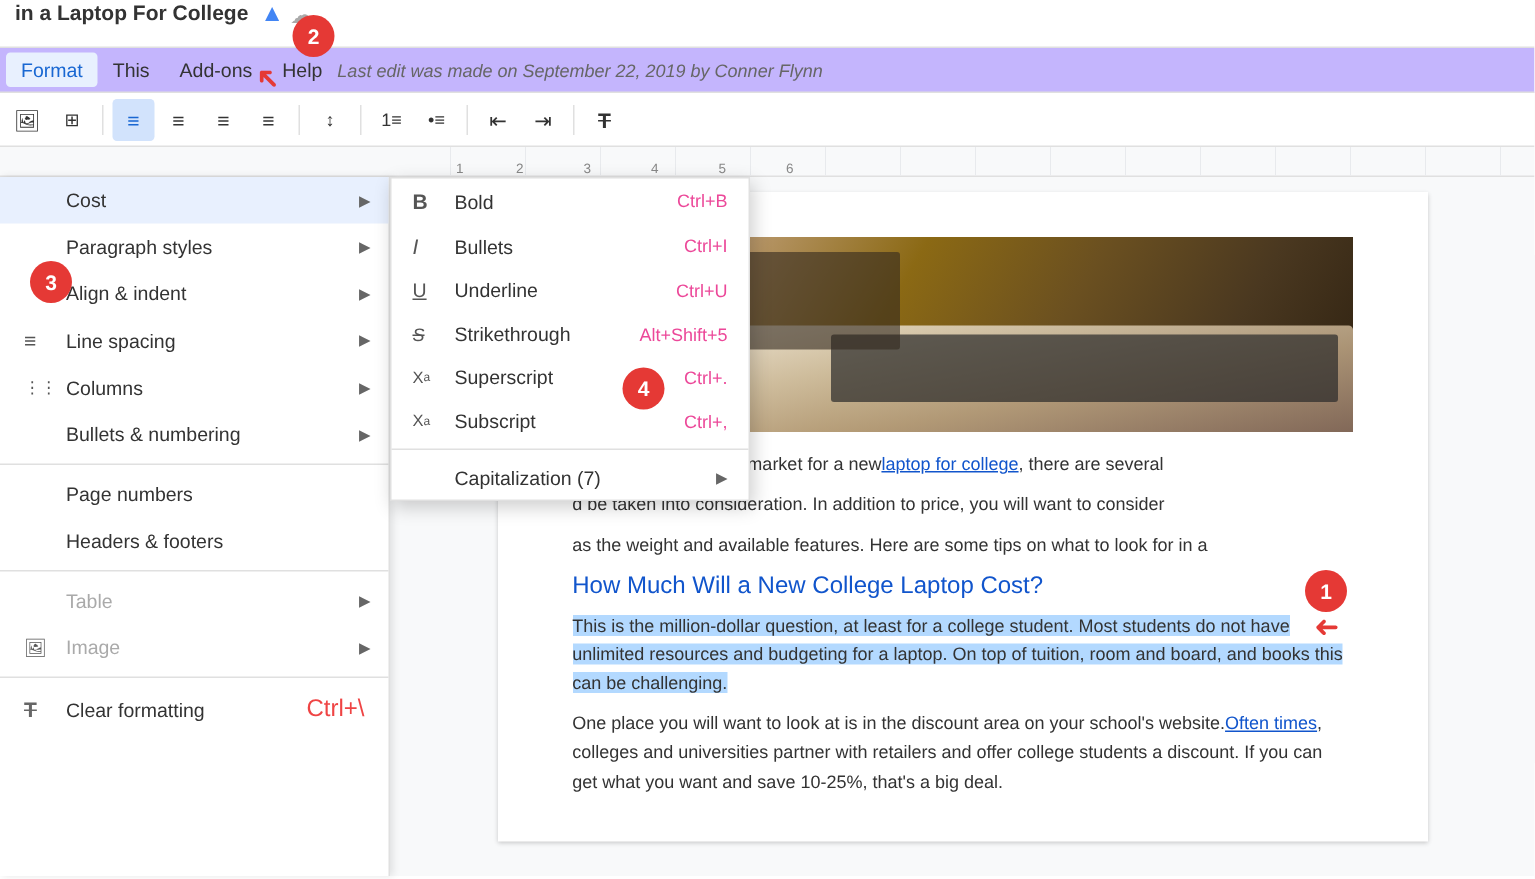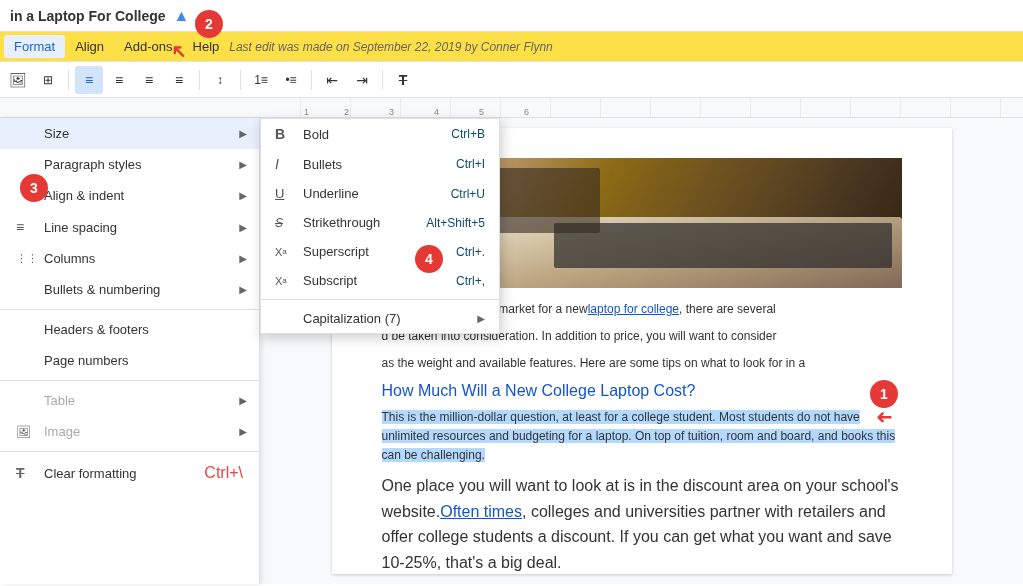--- a/index.html
+++ b/index.html
@@ -10,21 +10,21 @@
       width: 1023px;
       height: 586px;
       overflow: hidden;
       position: relative;
     }
     .menu-bar {
       display: flex;
       align-items: center;
       height: 30px;
       padding: 0 4px;
-      background: #fde047;
+      background: #c4b5fd;
     }
     .menu-item {
       padding: 4px 10px;
       font-size: 13px;
       cursor: pointer;
       border-radius: 3px;
       color: #333;
     }
     .menu-item:hover, .menu-item.active {
       background: #e8eaed;
@@ -152,21 +152,21 @@
       cursor: pointer;
       font-size: 13px;
       color: #333;
       position: relative;
     }
     .submenu-item .item-label {
       flex: 1;
     }
     .submenu-item .shortcut {
       font-size: 12px;
-      color: #0c4a6e;
+      color: #ec4899;
       margin-left: 12px;
       text-align: center;
     }
     .submenu-item.has-submenu::after {
       content: '▶';
       font-size: 10px;
       color: #666;
       margin-left: 8px;
     }
     .submenu-item .item-icon {
@@ -246,34 +246,34 @@
       font-weight: bold;
       display: flex;
       align-items: center;
       justify-content: center;
       z-index: 300;
     }
   </style>
 </head>
 <body>
 
-<div style="display:flex; align-items:center; height:32px; background:#fff; padding:0 10px; border-bottom:1px solid #e0e0e0;">
+<div style="display:flex; align-items:flex-start; height:32px; background:#fff; padding:0 10px; border-bottom:1px solid #e0e0e0;">
   <span style="font-size:14px; font-weight:bold; color:#333;">in a Laptop For College</span>
   <div style="display:flex; align-items:center; margin-left:8px;">
 
     <span style="font-size:16px; color:#4285f4; margin-right:4px;">▲</span>
     <span style="font-size:16px; color:#aaa;">☁</span>
   </div>
 
   <div class="annotation" style="left:195px; top:10px; position:absolute;">2</div>
 </div>
 
 <div class="menu-bar" style="border-bottom:1px solid #e0e0e0;">
   <div class="menu-item active" style="background:#e8f0fe; color:#1967d2; font-weight:500;">Format</div>
-  <div class="menu-item">Align</div>
+  <div class="menu-item">This</div>
   <div class="menu-item">Add-ons</div>
   <div class="menu-item">Help</div>
   <span style="font-size:12px; color:#666; font-style:italic; ">Last edit was made on September 22, 2019 by Conner Flynn</span>
 </div>
 
 <div class="toolbar">
 
   <div class="toolbar-btn">🖼</div>
   <div class="toolbar-btn" style="font-size:12px;">⊞</div>
   <div class="toolbar-separator"></div>
@@ -303,21 +303,21 @@
     <span>6</span>
   </div>
 </div>
 
 <div class="main-layout">
 
   <div class="format-menu">
 
     <div class="format-menu-item has-submenu active" style="background:#e8f0fe; font-weight:500;">
       <span class="item-icon"></span>
-      <span>Size</span>
+      <span>Cost</span>
     </div>
     <div class="format-menu-item has-submenu">
       <span class="item-icon"></span>
       <span>Paragraph styles</span>
     </div>
     <div class="format-menu-item has-submenu">
       <span class="item-icon"></span>
       <span>Align &amp; indent</span>
     </div>
     <div class="format-menu-item has-submenu">
@@ -328,25 +328,25 @@
       <span class="item-icon" style="font-size:11px;">⋮⋮</span>
       <span>Columns</span>
     </div>
     <div class="format-menu-item has-submenu">
       <span class="item-icon"></span>
       <span>Bullets &amp; numbering</span>
     </div>
     <div class="format-menu-separator"></div>
     <div class="format-menu-item">
       <span class="item-icon"></span>
+      <span>Page numbers</span>
+    </div>
+    <div class="format-menu-item">
+      <span class="item-icon"></span>
       <span>Headers &amp; footers</span>
-    </div>
-    <div class="format-menu-item">
-      <span class="item-icon"></span>
-      <span>Page numbers</span>
     </div>
     <div class="format-menu-separator"></div>
     <div class="format-menu-item has-submenu disabled">
       <span class="item-icon"></span>
       <span style="color:#aaa;">Table</span>
     </div>
     <div class="format-menu-item has-submenu disabled">
       <span class="item-icon">🖼</span>
       <span style="color:#aaa;">Image</span>
     </div>
@@ -417,21 +417,21 @@
         <p>d be taken into consideration. In addition to price, you will want to consider</p>
         <p>as the weight and available features. Here are some tips on what to look for in a</p>
       </div>
 
       <h2 class="doc-heading">How Much Will a New College Laptop Cost?</h2>
 
       <p class="doc-text" style="font-size:12px; line-height:1.6; margin-bottom:8px;">
         <span style="background:#b3d9ff;">This is the million-dollar question, at least for a college student. Most students do not have unlimited resources and budgeting for a laptop. On top of tuition, room and board, and books this can be challenging.</span>
       </p>
 
-      <p class="doc-text" style="font-size:16px; line-height:1.6;">
+      <p class="doc-text" style="font-size:12px; line-height:1.6;">
         <span>One place you will want to look at is in the discount area on your school's website.</span><a class="doc-link">Often times</a><span>, colleges and universities partner with retailers and offer college students a discount. If you can get what you want and save 10-25%, that's a big deal.</span>
       </p>
     </div>
   </div>
 </div>
 
 <div class="annotation" style="position:absolute; right:125px; top:380px;">1</div>
 
 <div class="annotation" style="position:absolute; left:20px; top:174px;">3</div>
 

